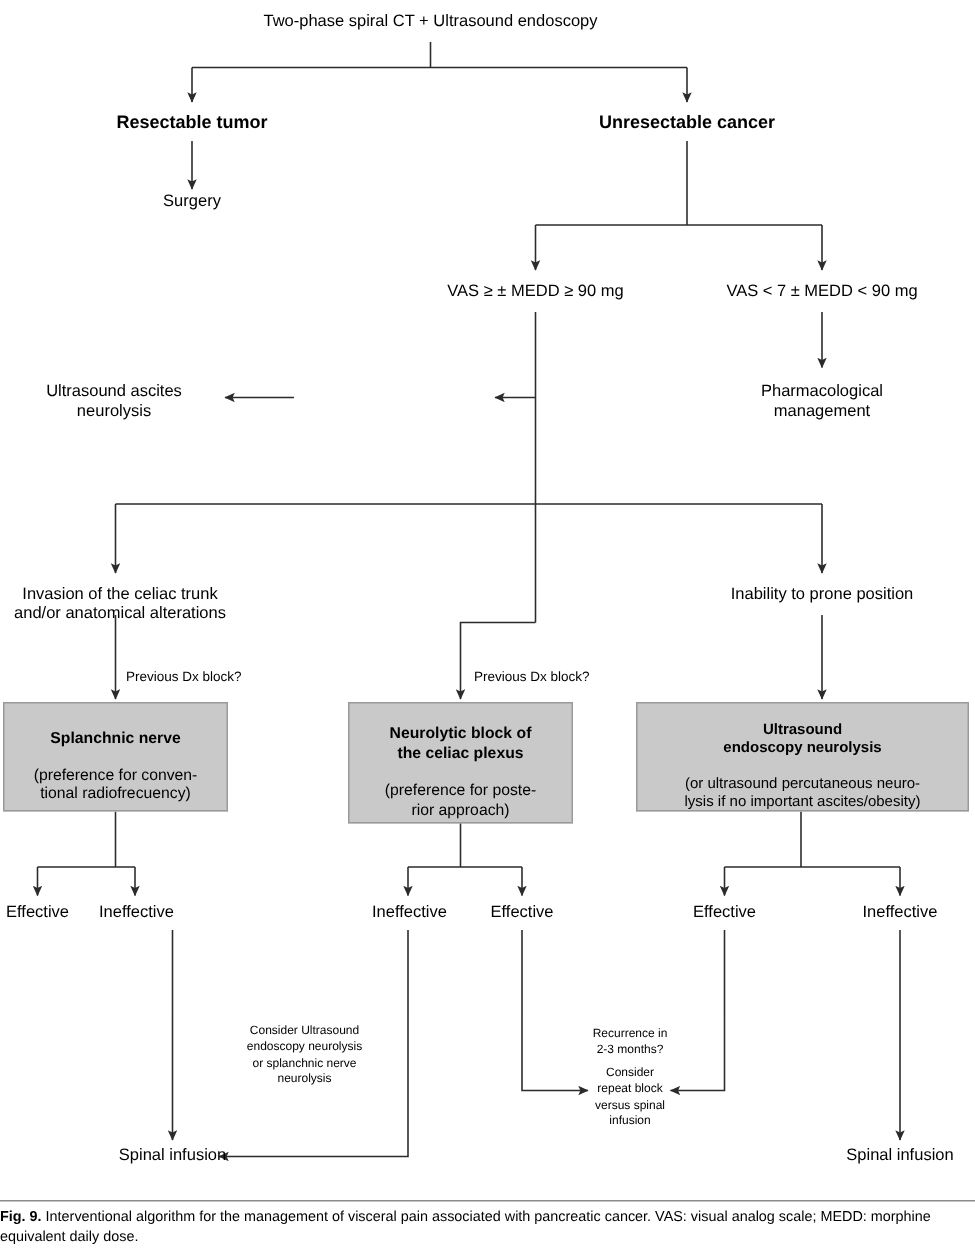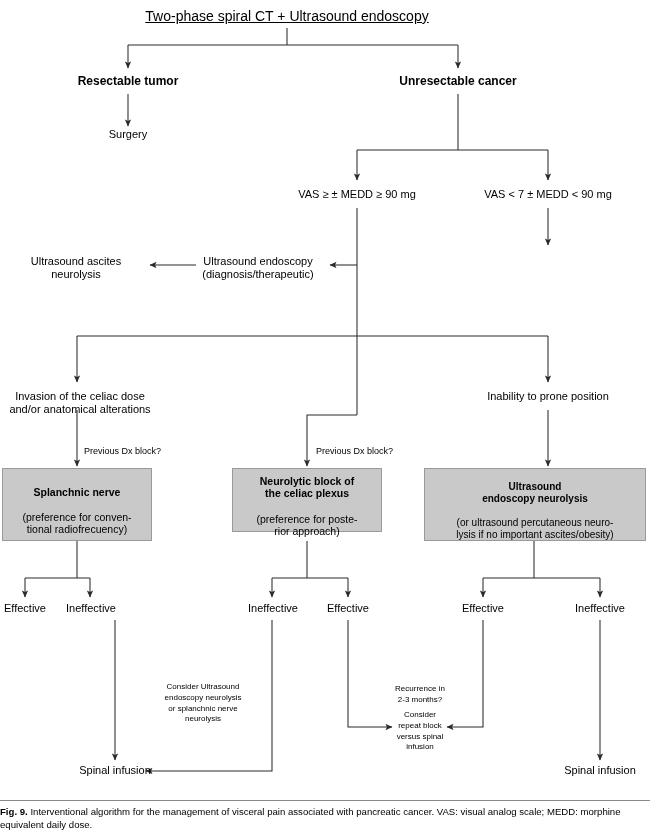--- a/index.html
+++ b/index.html
@@ -1,20 +1,20 @@
 <!DOCTYPE html>
 <html><head>
 <meta charset="utf-8">
 <style>
   html,body{margin:0;padding:0;background:#ffffff;}
   body{font-family:"Liberation Sans","DejaVu Sans",sans-serif;color:#000;}
   #page{position:relative;width:650px;height:839px;overflow:hidden;background:#fff;}
   svg.wires{position:absolute;left:0;top:0;width:650px;height:839px;overflow:visible;}
   .node{position:absolute;text-align:center;line-height:1.22;white-space:pre-line;}
-  .t-title{font-size:14px;text-decoration:underline;}
+  .t-title{font-size:11px;}
   .t-bold{font-size:12px;font-weight:bold;}
   .t-norm{font-size:11px;}
   .t-small{font-size:9px;}
   .t-tiny{font-size:8px;}
   .gbox{position:absolute;background:#c9c9c9;border:1px solid #9a9a9a;
         display:flex;align-items:center;justify-content:center;text-align:center;
         line-height:1.2;font-size:10.5px;white-space:pre-line;box-sizing:border-box;}
   .gbox .hd{font-weight:bold;}
   .gbox .inner{padding:0 3px;}
   .caption{position:absolute;left:0;top:806px;width:650px;font-size:9.6px;line-height:1.35;}
@@ -99,42 +99,42 @@
 
   <div class="node t-norm" style="left:68px;top:128px;width:120px;">Surgery</div>
 
   <div class="node t-norm" style="left:267px;top:188px;width:180px;">VAS ≥ ± MEDD ≥ 90 mg</div>
 
   <div class="node t-norm" style="left:458px;top:188px;width:180px;text-align:center;">VAS &lt; 7 ± MEDD &lt; 90 mg</div>
 
   <div class="node t-norm" style="left:5px;top:255px;width:142px;">Ultrasound ascites
 neurolysis</div>
 
-  <div class="node t-norm" style="left:178px;top:255px;width:160px;">Ultrasound endoscopy
-(diagnosis/therapeutic)</div>
 
+  <div class="node t-norm" style="left:473px;top:255px;width:150px;">Pharmacological
+management</div>
 
-  <div class="node t-norm" style="left:0px;top:390px;width:160px;">Invasion of the celiac dose
+  <div class="node t-norm" style="left:0px;top:390px;width:160px;">Invasion of the celiac trunk
 and/or anatomical alterations</div>
 
   <div class="node t-norm" style="left:463px;top:390px;width:170px;">Inability to prone position</div>
 
   <div class="node t-small" style="left:84px;top:446px;width:100px;text-align:left;">Previous Dx block?</div>
 
   <div class="node t-small" style="left:316px;top:446px;width:100px;text-align:left;">Previous Dx block?</div>
 
   <div class="gbox" style="left:2px;top:468px;width:150px;height:73px;">
     <div class="inner">
       <span class="hd">Splanchnic nerve</span><br>
       <span>(preference for conven-
 tional radiofrecuency)</span>
     </div>
   </div>
 
-  <div class="gbox" style="left:232px;top:468px;width:150px;height:64px;text-align:center;">
+  <div class="gbox" style="left:232px;top:468px;width:150px;height:81px;text-align:center;">
     <div class="inner">
       <span class="hd">Neurolytic block of
 the celiac plexus</span><br>
       <span>(preference for poste-
 rior approach)</span>
     </div>
   </div>
 
   <div class="gbox" style="left:424px;top:468px;width:222px;height:73px;font-size:10px;">
     <div class="inner">

